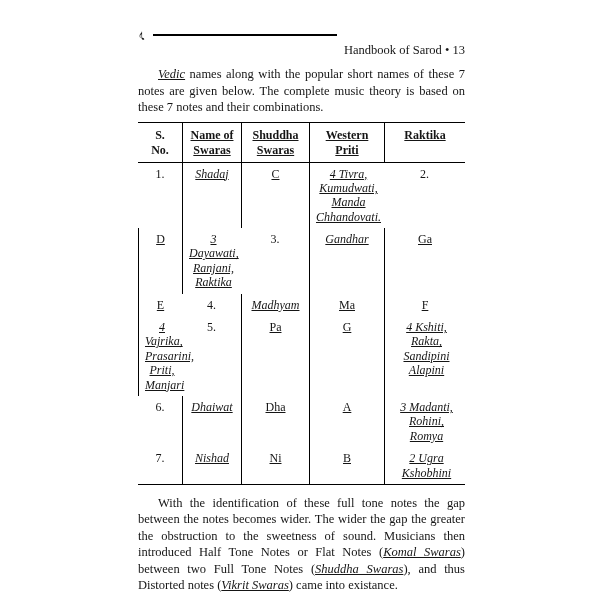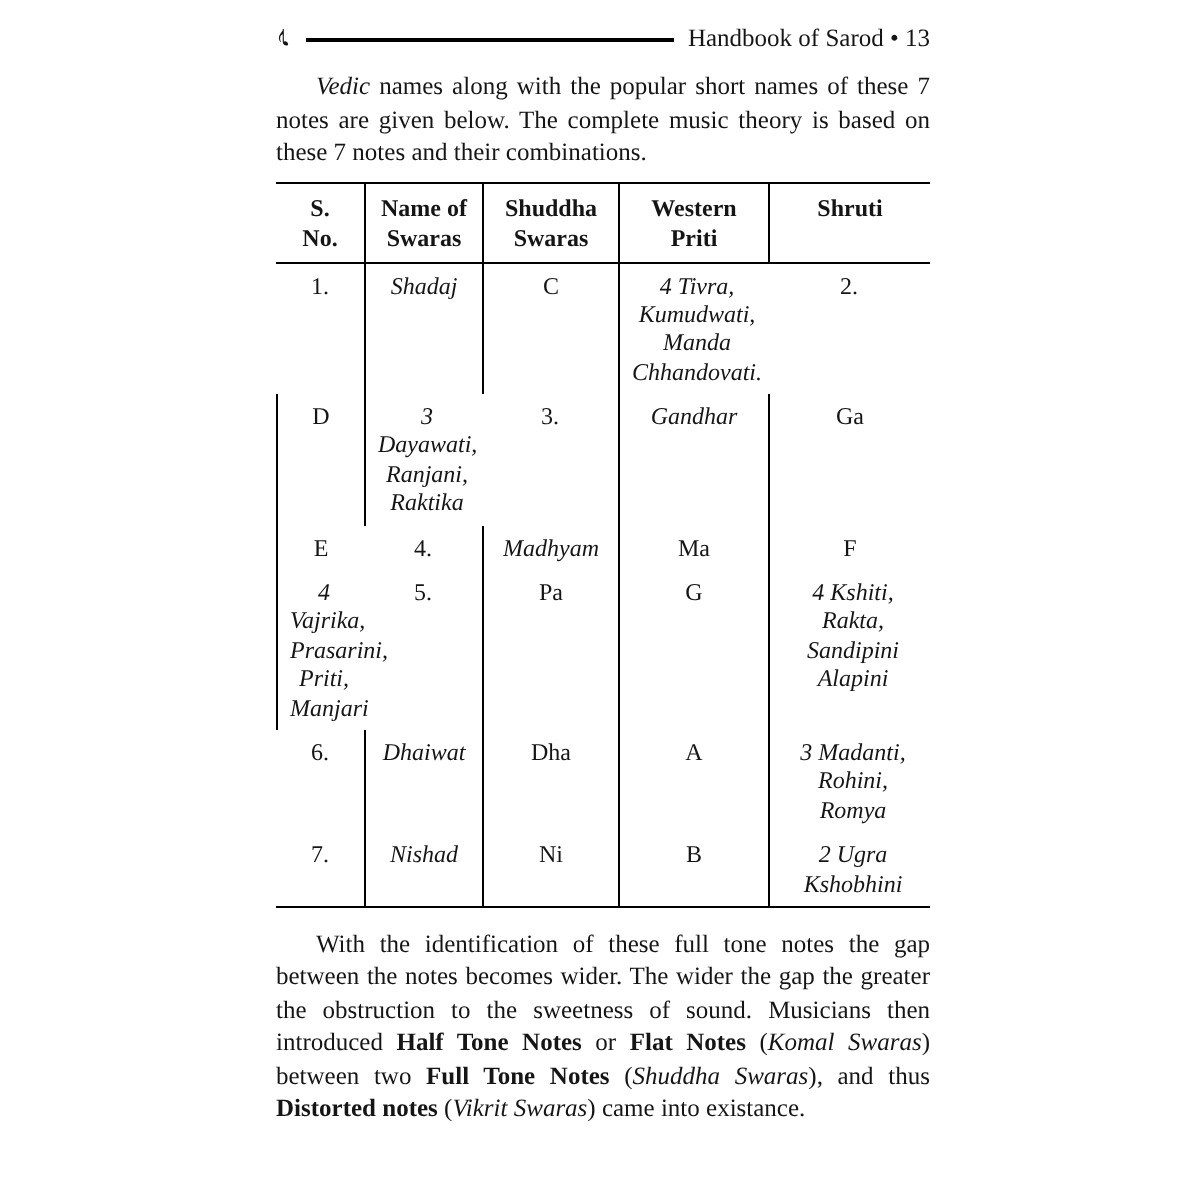--- a/index.html
+++ b/index.html
@@ -6,39 +6,39 @@
   body{
     width:600px;height:600px;overflow:hidden;
     font-family:"Liberation Serif", serif;
     color:#151515;
   }
   .page{width:327px;margin-left:138px;padding-top:12px;}
   
   .header{display:flex;align-items:center;gap:7px;margin-bottom:8px;}
   .note{font-size:15px;line-height:1;transform:scaleX(-1);}
   .hrule{flex:1;height:2px;background:#000;}
-  .title{font-size:12.5px;white-space:nowrap;}
+  .title{font-size:12.5px;white-space:nowrap;margin-top:31px;}
   
   .para{
     font-size:12.5px;line-height:1.32;text-align:justify;
     text-indent:20px;margin:8px 0 6px;
   }
-  .para i{font-style:italic;}
-  .para b{font-weight:bold;}
+  .para i{font-style:italic;text-decoration:underline;}
+  .para b{font-weight:normal;}
   .closing{margin-top:10px;}
   
   .table{
     display:grid;
     grid-template-columns:44px 59px 68px 75px 81px;
     border-top:1.5px solid #000;
     border-bottom:1.5px solid #000;
     font-size:12px;line-height:1.2;
   }
   .cell{box-sizing:border-box;}
-  .bl{border-left:1px solid #000;}
+  .bl{border-left:1px solid #000;text-decoration:underline;}
   .th{
     font-weight:bold;text-align:center;
     padding:5px 3px 4px;border-bottom:1.5px solid #000;
     line-height:1.25;
   }
   .td{padding:4px 3px;text-align:center;}
   .name{font-style:italic;}
   .shr{text-align:center;padding-left:6px;padding-right:3px;font-style:italic;}
 </style>
 </head>
@@ -66,21 +66,21 @@
     </div>
     <div class="cell th bl">
       <div>Shuddha</div>
       <div>Swaras</div>
     </div>
     <div class="cell th bl">
       <div>Western</div>
       <div>Priti</div>
     </div>
     <div class="cell th bl">
-      <div>Shruti</div>
+      <div>Raktika</div>
     </div>
 
     <div class="cell td">1.</div>
     <div class="cell td bl name">Shadaj</div>
     <div class="cell td bl">C</div>
     <div class="cell td bl shr">4 Tivra, Kumudwati, Manda Chhandovati.</div>
 
     <div class="cell td">2.</div>
     <div class="cell td bl">D</div>
     <div class="cell td bl shr">3 Dayawati, Ranjani, Raktika</div>

